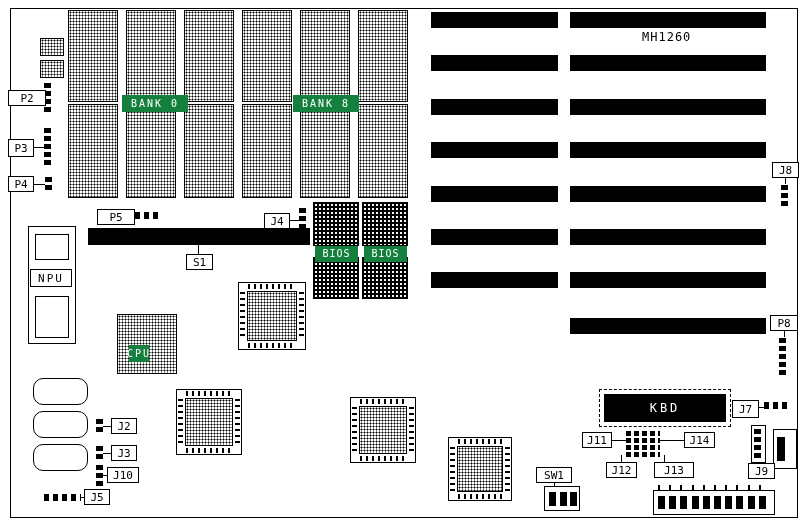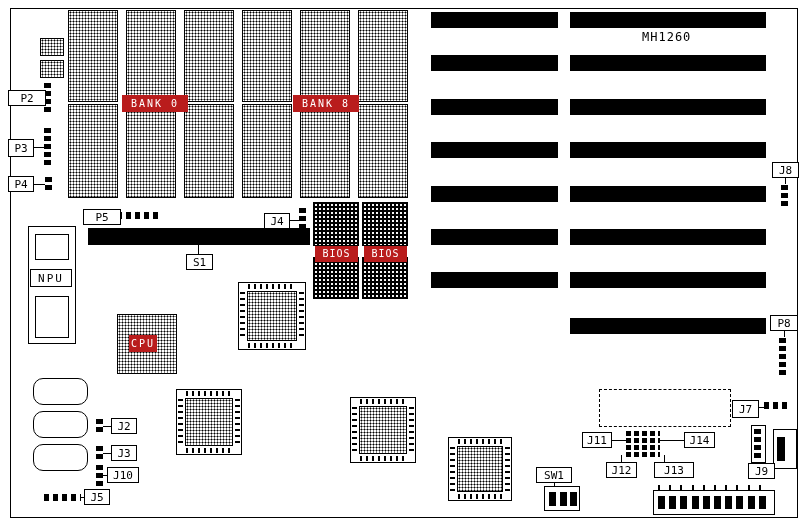--- a/index.html
+++ b/index.html
@@ -2,21 +2,21 @@
 <html><head>
 <meta charset="utf-8">
 <style>
   * { box-sizing: border-box; margin: 0; padding: 0; }
   html, body { background: #fff; }
   .board { position: relative; width: 808px; height: 527px; background: #fff; color: #000;
            font-family: "DejaVu Sans Mono", monospace; overflow: hidden; }
   .frame { position: absolute; border: 1px solid #000; background: transparent; }
   .lbl { position: absolute; border: 1px solid #000; background: #fff; font-size: 11px;
          display: flex; align-items: center; justify-content: center; z-index: 5; line-height: 1; }
-  .inv { position: absolute; background: #b91c1c; color: #fff; font-size: 10px; letter-spacing: 2px;
+  .inv { position: absolute; background: #15803d; color: #fff; font-size: 10px; letter-spacing: 2px;
          display: flex; align-items: center; justify-content: center; z-index: 4; line-height: 1;
          white-space: nowrap; }
   .chip { position: absolute; border: 1px solid #000; background-color: #fff;
           background-image: radial-gradient(circle, #000 0.9px, transparent 1.1px);
           background-size: 3px 3px; }
   .chip-dark { position: absolute; border: 1px solid #000; background-color: #000;
           background-image: radial-gradient(circle, #fff 0.7px, transparent 0.9px);
           background-size: 4px 4px; }
   .bar { position: absolute; background: #000; }
   .pins-h { position: absolute; background-image: repeating-linear-gradient(90deg, #000 0 5px, transparent 5px 9px); }
@@ -94,21 +94,21 @@
   <div class="pins-v" style="left:44px;top:83px;width:7px;height:29px"></div>
 
   <div class="lbl" style="left:8px;top:139px;width:26px;height:18px">P3</div>
   <div class="leader" style="left:34px;top:147px;width:10px;height:1px"></div>
   <div class="pins-v" style="left:44px;top:128px;width:7px;height:37px"></div>
 
   <div class="lbl" style="left:8px;top:176px;width:26px;height:16px">P4</div>
   <div class="leader" style="left:34px;top:184px;width:11px;height:1px"></div>
   <div class="pins-v" style="left:45px;top:177px;width:7px;height:13px"></div>
 
-  <div class="lbl" style="left:83px;top:209px;width:38px;height:16px">P5</div>
+  <div class="lbl" style="left:97px;top:209px;width:38px;height:16px">P5</div>
   <div class="leader" style="left:109px;top:216px;width:8px;height:1px"></div>
   <div class="pins-h" style="left:117px;top:212px;width:41px;height:7px"></div>
 
   <div class="bar" style="left:88px;top:228px;width:222px;height:17px"></div>
   <div class="leader" style="left:198px;top:245px;width:1px;height:10px"></div>
   <div class="lbl" style="left:186px;top:254px;width:27px;height:16px">S1</div>
 
   <div class="lbl" style="left:264px;top:213px;width:26px;height:16px">J4</div>
   <div class="leader" style="left:290px;top:220px;width:9px;height:1px"></div>
   <div class="pins-v" style="left:299px;top:208px;width:7px;height:21px"></div>
@@ -119,21 +119,21 @@
   <div class="chip-dark" style="left:362px;top:257px;width:46px;height:42px"></div>
   <div class="inv" style="left:315px;top:246px;width:43px;height:16px;letter-spacing:1px">BIOS</div>
   <div class="inv" style="left:364px;top:246px;width:43px;height:16px;letter-spacing:1px">BIOS</div>
 
   <div class="outline" style="left:28px;top:226px;width:48px;height:118px"></div>
   <div class="outline" style="left:35px;top:234px;width:34px;height:26px"></div>
   <div class="outline" style="left:35px;top:296px;width:34px;height:42px"></div>
   <div class="lbl" style="left:30px;top:269px;width:42px;height:18px;letter-spacing:2px">NPU</div>
 
   <div class="chip" style="left:117px;top:314px;width:60px;height:60px"></div>
-  <div class="inv" style="left:129px;top:335px;width:28px;height:17px">CPU</div>
+  <div class="inv" style="left:129px;top:345px;width:20px;height:17px">CPU</div>
 
   <div class="qfp" style="left:238px;top:282px;width:68px;height:68px">
     <div class="pt"></div>
       <div class="pb"></div>
     <div class="pl"></div>
       <div class="pr"></div>
     <div class="die"></div>
   </div>
   <div class="qfp" style="left:176px;top:389px;width:66px;height:66px">
     <div class="pt"></div>
@@ -179,20 +179,21 @@
 
   <div class="lbl" style="left:772px;top:162px;width:27px;height:16px">J8</div>
   <div class="leader" style="left:785px;top:178px;width:1px;height:6px"></div>
   <div class="pins-v" style="left:781px;top:185px;width:7px;height:21px"></div>
 
   <div class="lbl" style="left:770px;top:315px;width:28px;height:16px">P8</div>
   <div class="leader" style="left:784px;top:331px;width:1px;height:6px"></div>
   <div class="pins-v" style="left:779px;top:338px;width:7px;height:37px"></div>
 
   <div class="kbd-outer" style="left:599px;top:389px;width:132px;height:38px"></div>
+  <div class="kbd-inner" style="left:604px;top:394px;width:122px;height:28px">KBD</div>
 
   <div class="lbl" style="left:732px;top:400px;width:27px;height:18px">J7</div>
   <div class="leader" style="left:759px;top:407px;width:5px;height:1px"></div>
   <div class="pins-h" style="left:764px;top:402px;width:23px;height:7px"></div>
 
   <div style="position:absolute;left:626px;top:431px;width:34px">
     <div class="pin-row"></div>
     <div class="pin-row"></div>
     <div class="pin-row"></div>
     <div class="pin-row"></div>

